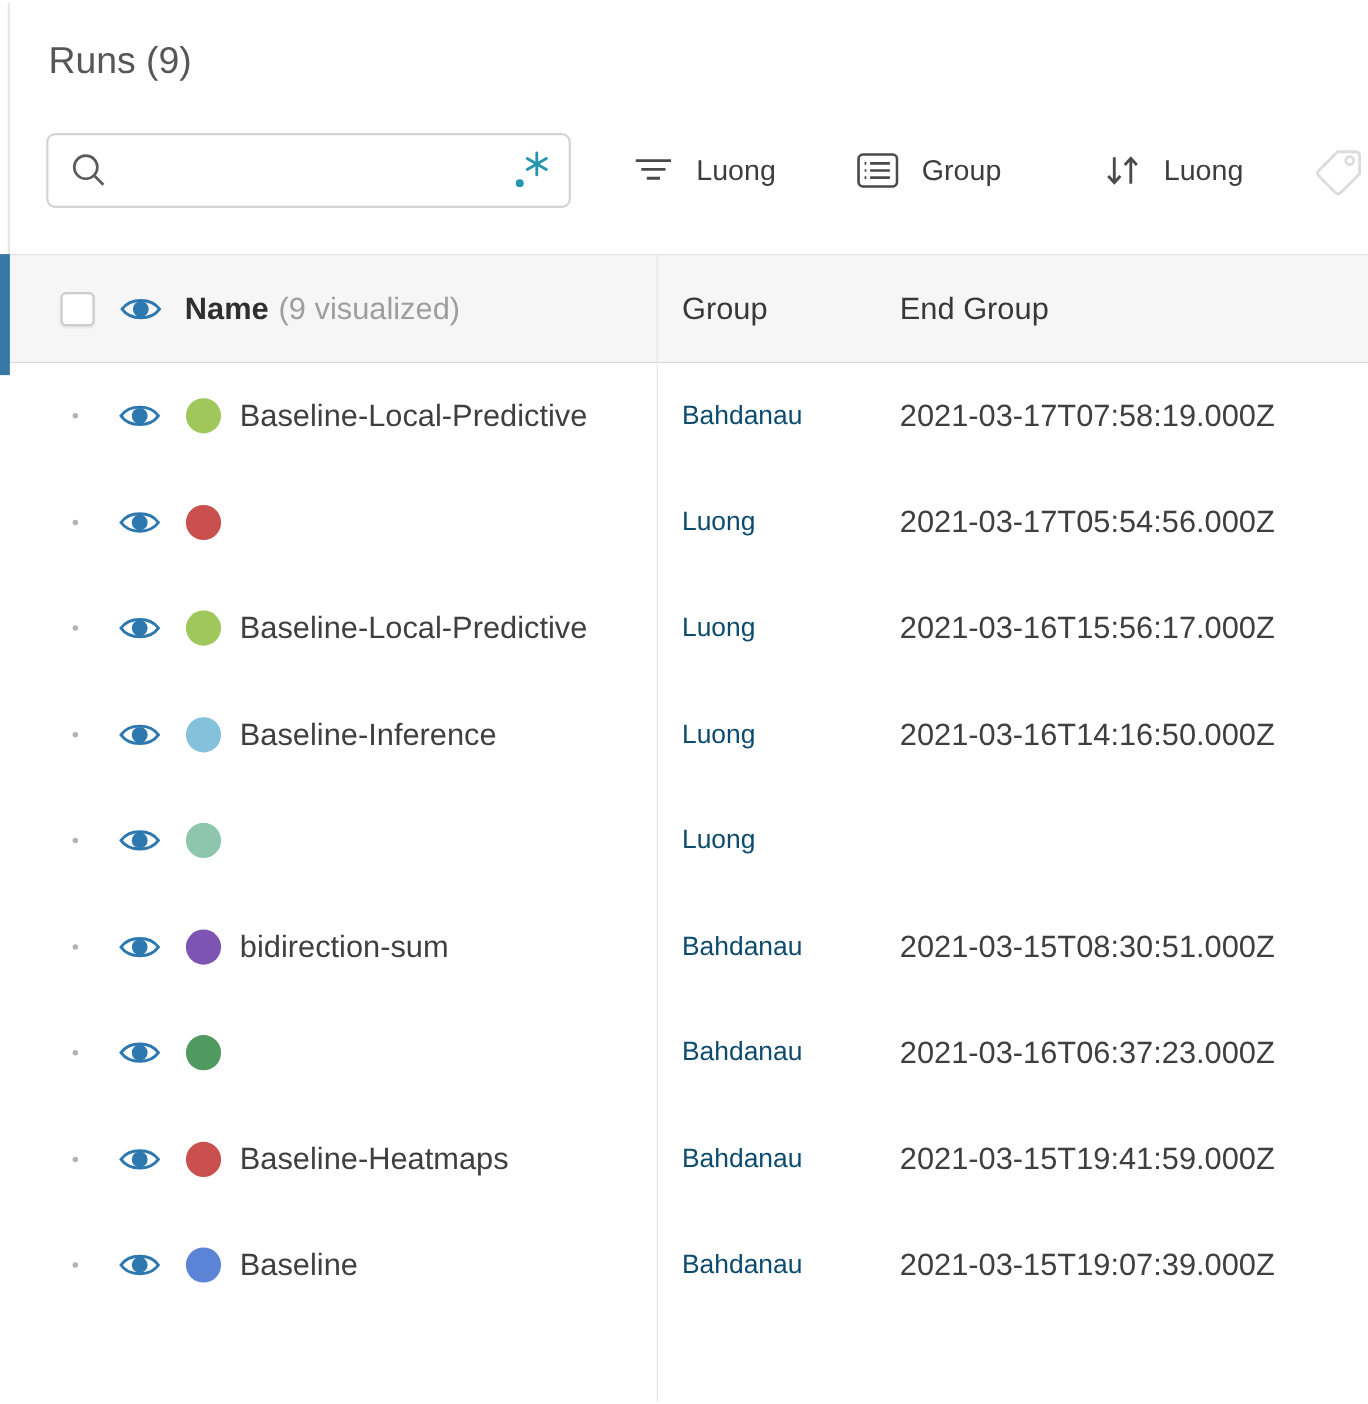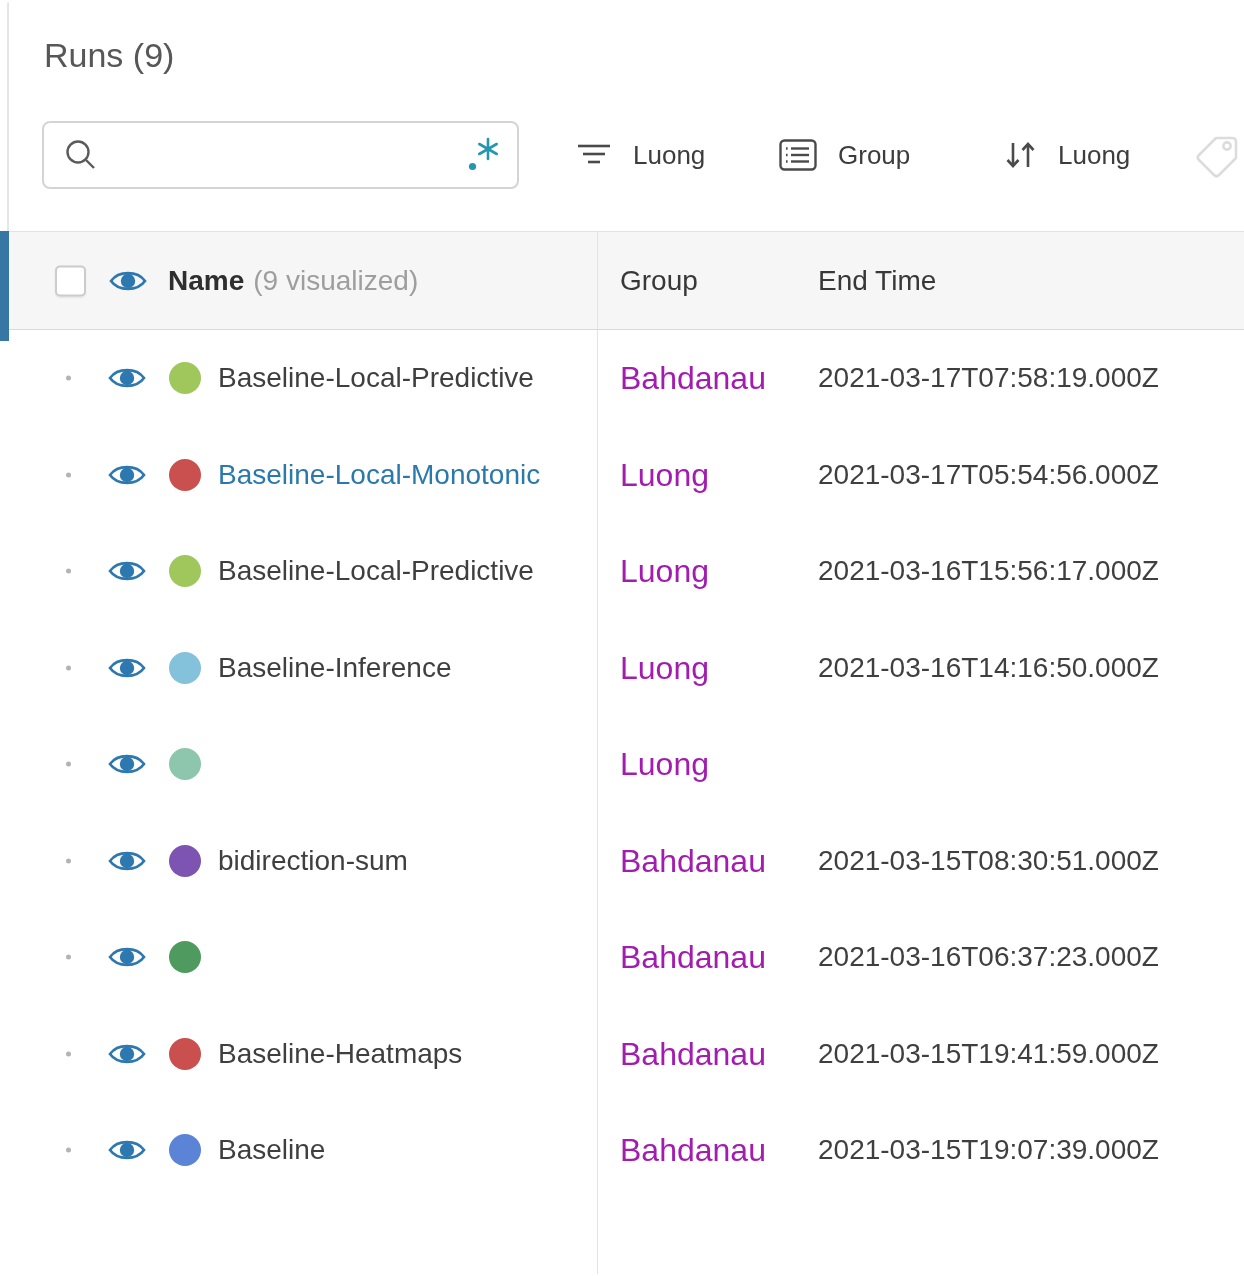--- a/index.html
+++ b/index.html
@@ -58,21 +58,21 @@
   .run-row{position:relative;height:96.5px;}
   .cell{position:absolute;top:50%;transform:translateY(-50%);}
   .drag-dot{left:66px;width:5px;height:5px;border-radius:50%;background:#b3b3b3;cursor:grab;}
   .row-eye{left:108px;width:38px;height:27px;color:#2e78b0;cursor:pointer;}
   .color-dot{left:169px;width:32px;height:32px;border-radius:50%;cursor:pointer;}
   .run-name{
     left:218px;width:353px;font-size:28px;color:#3f3f3f;white-space:nowrap;overflow:hidden;
     cursor:pointer;
   }
   .run-name.link{color:#2b79ab;}
-  .run-group{left:620px;font-size:32px;color:#a21caf;white-space:nowrap;}
+  .run-group{left:620px;font-size:24px;color:#0c4a6e;white-space:nowrap;}
   .run-time{left:818px;font-size:28px;color:#3f3f3f;white-space:nowrap;}
   svg{display:block;}
 </style>
 </head>
 <body>
 
 <div class="stage">
 
   <div class="left-top-line"></div>
 
@@ -146,21 +146,21 @@
     <span class="hcell hdr-eye icon">
       <svg width="38" height="27" viewBox="0 0 38 27" fill="none">
         <path d="M2 13.5 C9.5 3, 28.5 3, 36 13.5 C28.5 24, 9.5 24, 2 13.5 Z" stroke="currentColor" stroke-width="2.7"></path>
         <circle cx="19" cy="13.5" r="7.2" fill="currentColor"></circle>
       </svg>
     </span>
     <span class="hcell hdr-name">
       <span>Name</span><span class="count">(9 visualized)</span>
     </span>
     <span class="hcell hdr-group">Group</span>
-    <span class="hcell hdr-endtime">End Time</span>
+    <span class="hcell hdr-endtime">End Group</span>
   </div>
 
   <div class="accent-bar"></div>
   <div class="col-divider"></div>
   <div class="bottom-line"></div>
 
   <div class="runs-body">
   <div class="run-row">
     <span class="cell drag-dot"></span>
     <span class="cell row-eye icon">
@@ -177,21 +177,20 @@
 
   <div class="run-row">
     <span class="cell drag-dot"></span>
     <span class="cell row-eye icon">
       <svg width="38" height="27" viewBox="0 0 38 27" fill="none">
         <path d="M2 13.5 C9.5 3, 28.5 3, 36 13.5 C28.5 24, 9.5 24, 2 13.5 Z" stroke="currentColor" stroke-width="2.7"></path>
         <circle cx="19" cy="13.5" r="7.2" fill="currentColor"></circle>
       </svg>
     </span>
     <span class="cell color-dot" style="background: rgb(201, 80, 78);"></span>
-    <span class="cell run-name link">Baseline-Local-Monotonic</span>
     <span class="cell run-group">Luong</span>
     <span class="cell run-time">2021-03-17T05:54:56.000Z</span>
   </div>
 
   <div class="run-row">
     <span class="cell drag-dot"></span>
     <span class="cell row-eye icon">
       <svg width="38" height="27" viewBox="0 0 38 27" fill="none">
         <path d="M2 13.5 C9.5 3, 28.5 3, 36 13.5 C28.5 24, 9.5 24, 2 13.5 Z" stroke="currentColor" stroke-width="2.7"></path>
         <circle cx="19" cy="13.5" r="7.2" fill="currentColor"></circle>

